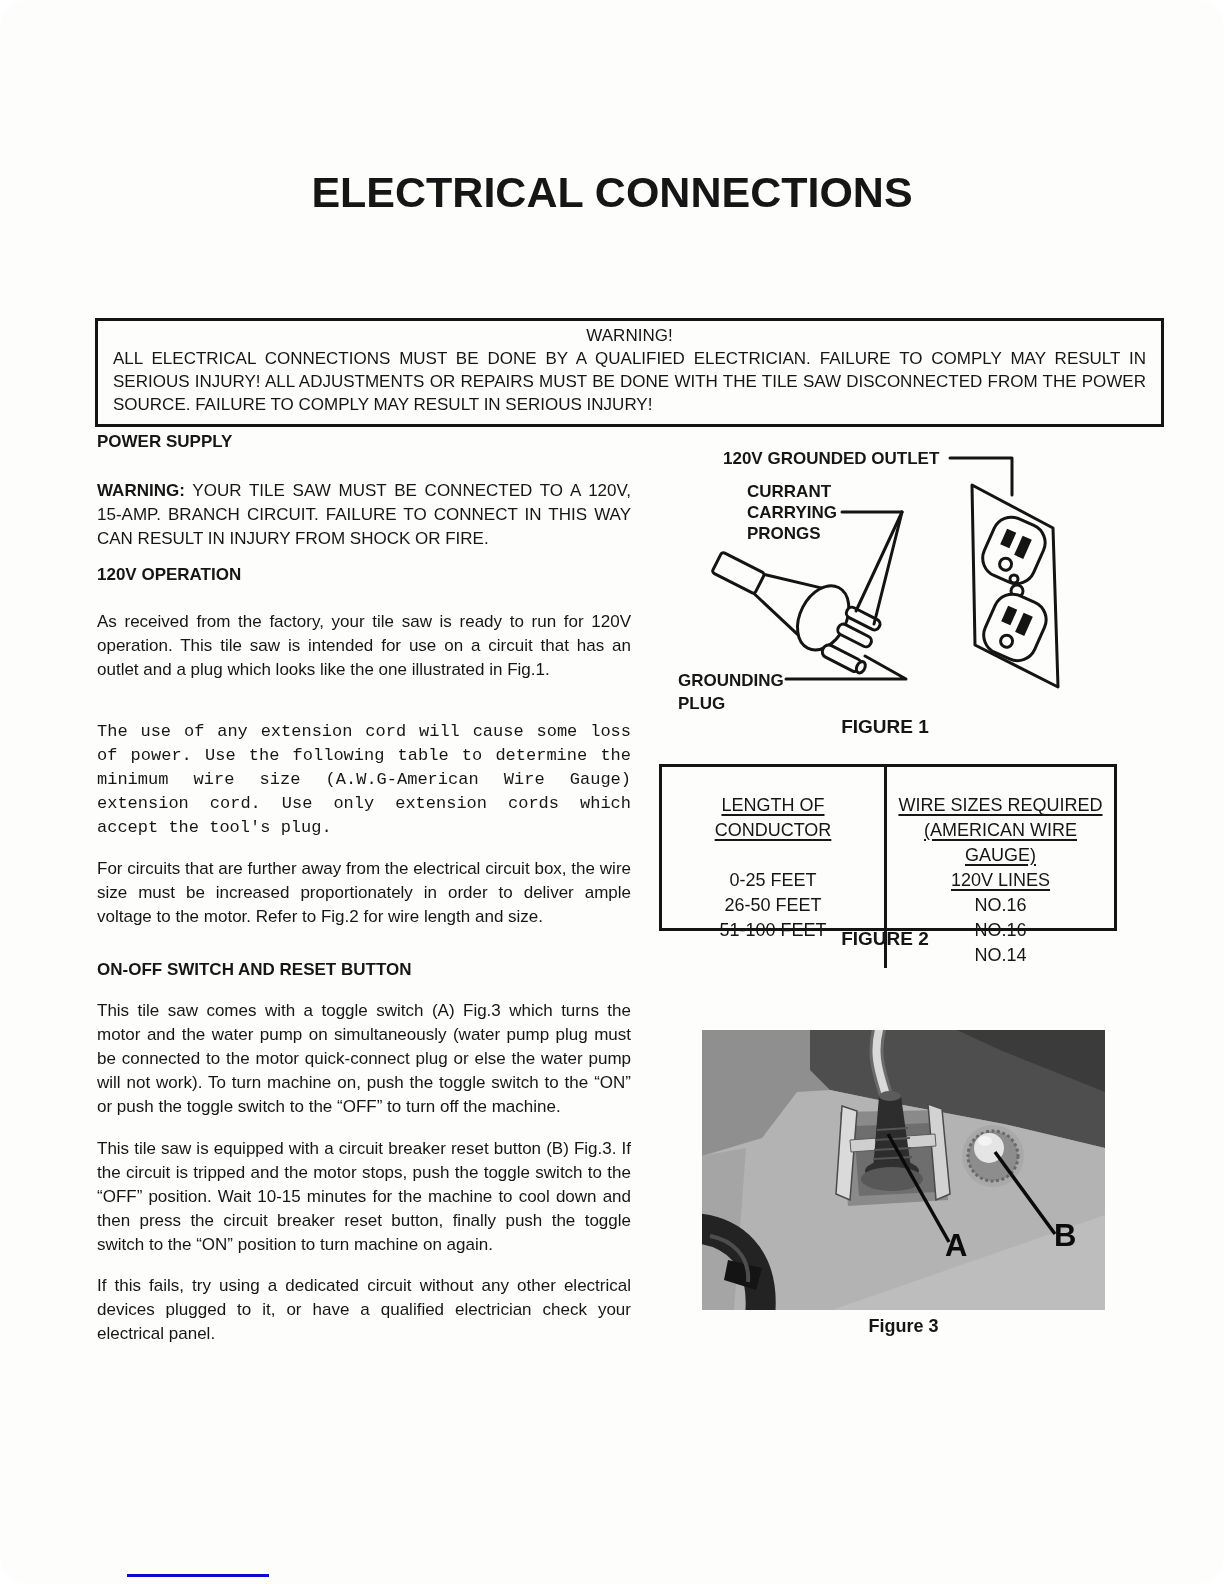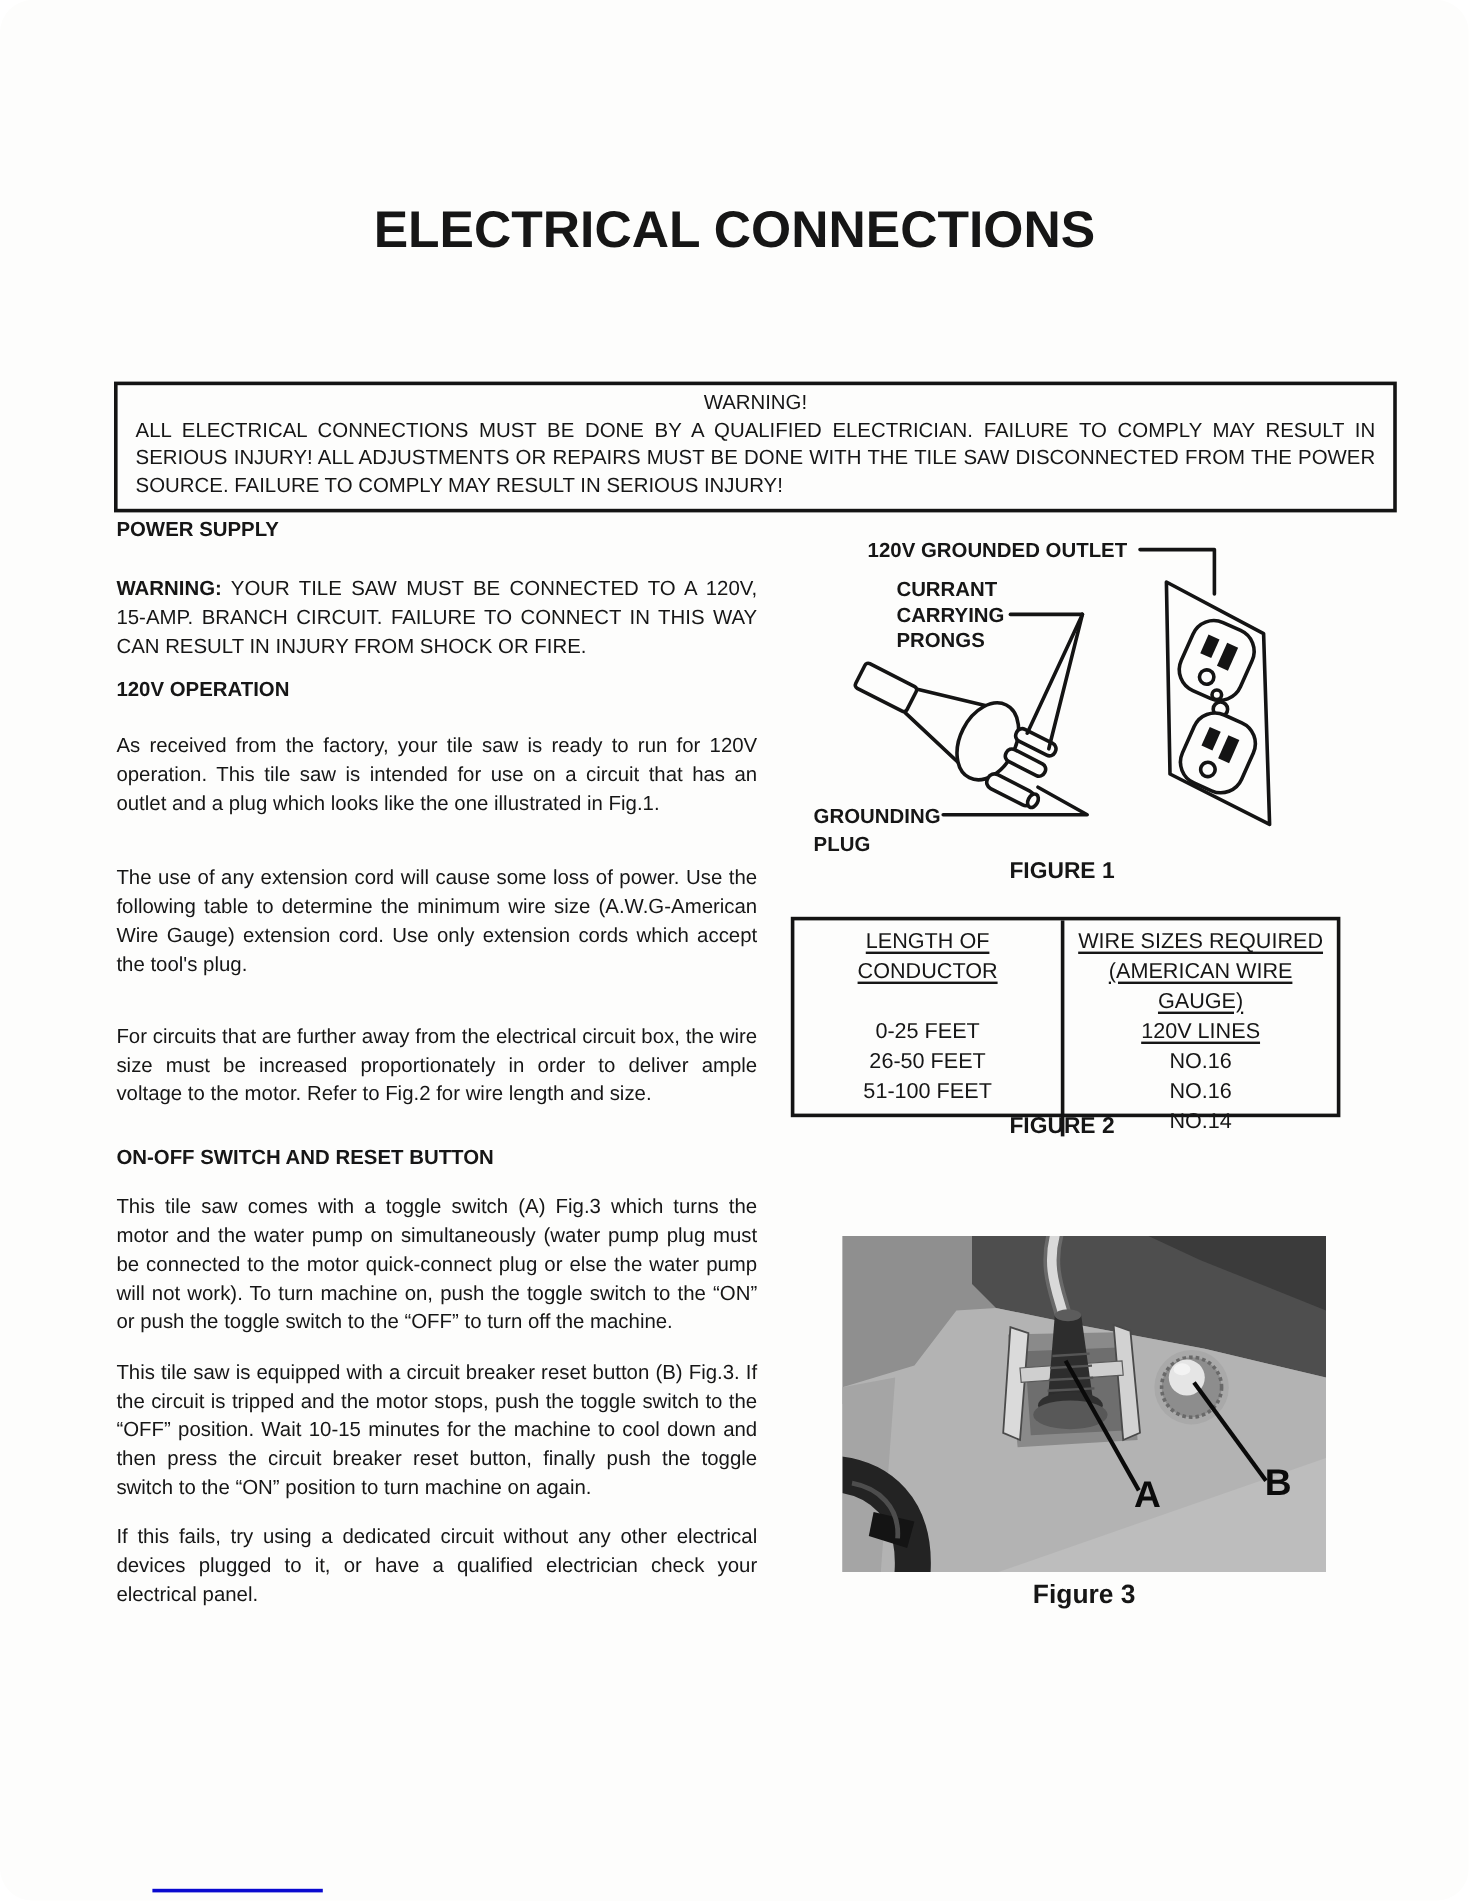--- a/index.html
+++ b/index.html
@@ -17,51 +17,51 @@
   }
   .warning-box .wb-head{text-align:center;font-weight:normal;font-size:17px;line-height:22px;}
   .warning-box .wb-body{font-size:17px;line-height:23px;text-align:justify;}
   .leftcol{position:absolute;left:97px;top:432px;width:534px;}
   .sec-h{font-size:17px;font-weight:bold;line-height:20px;}
   .para{font-size:17px;line-height:24px;text-align:justify;}
   .b{font-weight:bold;}
   
   .mh1{margin-bottom:27px;} .mp1{margin-bottom:14px;}
   .mh2{margin-bottom:25px;} .mp2{margin-bottom:38px;}
-  .mh3{margin-bottom:18px;} .mp3{margin-bottom:36px;} .mp4{margin-bottom:31px;}
+  .mh3{margin-bottom:18px;} .mp3{margin-bottom:17px;font-family:Liberation Mono, monospace;} .mp4{margin-bottom:31px;}
   .mh4{margin-bottom:19px;} .mp5{margin-bottom:18px;} .mp6{margin-bottom:17px;}
 
   
   .fig1{position:absolute;left:650px;top:435px;width:480px;height:320px;}
   .fig1 svg{position:absolute;left:0;top:0;}
   .fig1-lbl{position:absolute;font-weight:bold;font-size:17px;line-height:21px;white-space:nowrap;}
   .lbl-outlet{left:73px;top:13px;}
   .lbl-prongs{left:97px;top:46px;}
   .lbl-ground{left:28px;top:234px;line-height:23px;}
   .fig-caption{font-weight:bold;font-size:19px;text-align:center;}
   .fig1-cap{position:absolute;left:0;top:281px;width:470px;}
 
   
   .fig2-table{
     position:absolute;left:659px;top:764px;width:452px;height:161px;
     border:3px solid #141414;display:grid;grid-template-columns:225px 1fr;background:#fdfdfc;
   }
-  .fig2-col{padding-top:5px;text-align:center;font-size:18px;line-height:25px;}
+  .fig2-col{padding-top:26px;text-align:center;font-size:18px;line-height:25px;}
   .fig2-col.first{border-right:3px solid #141414;}
   .u{text-decoration:underline;text-underline-offset:3px;text-decoration-thickness:1.5px;}
   .spacer-line{height:25px;}
   .fig2-cap{position:absolute;left:659px;top:928px;width:452px;}
 
   
   .fig3{position:absolute;left:702px;top:1030px;width:403px;height:280px;background:#9c9c9c;overflow:hidden;}
   .fig3 svg{position:absolute;left:0;top:0;}
   .fig3-lbl{position:absolute;font-weight:bold;font-size:31px;color:#0b0b0b;line-height:1;}
   .lbl-a{left:243px;top:200px;}
   .lbl-b{left:352px;top:190px;}
-  .fig3-cap{position:absolute;left:702px;top:1316px;width:403px;font-size:22px;}
+  .fig3-cap{position:absolute;left:702px;top:1316px;width:403px;font-size:18px;}
 
   .footer-line{position:absolute;left:127px;top:1574px;width:142px;height:3px;background:#0a0ad0;}
 </style>
 </head>
 <body>
 
 <div class="page">
 
   <div class="page-title">ELECTRICAL CONNECTIONS</div>
 

